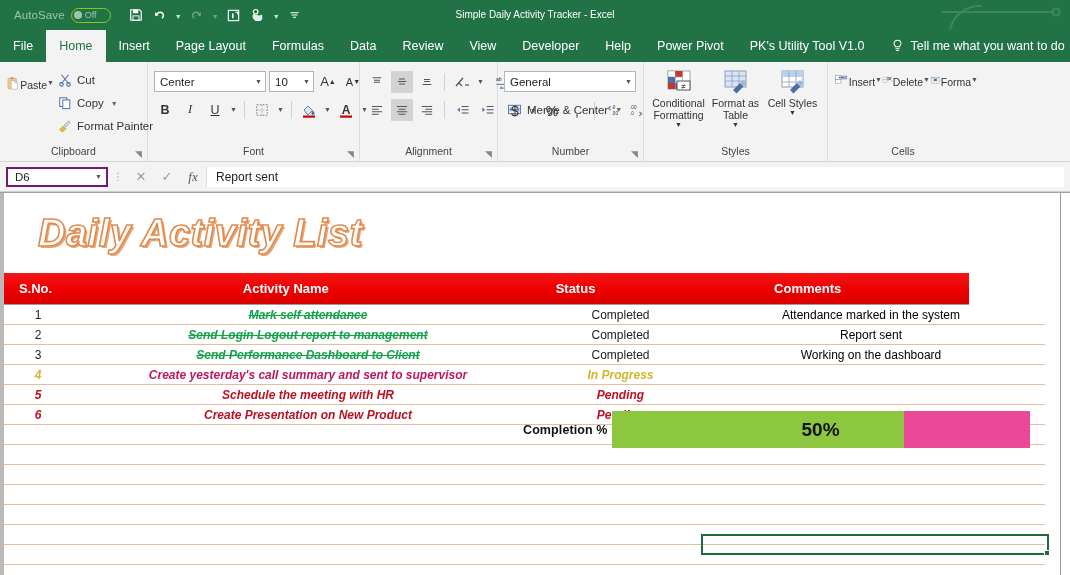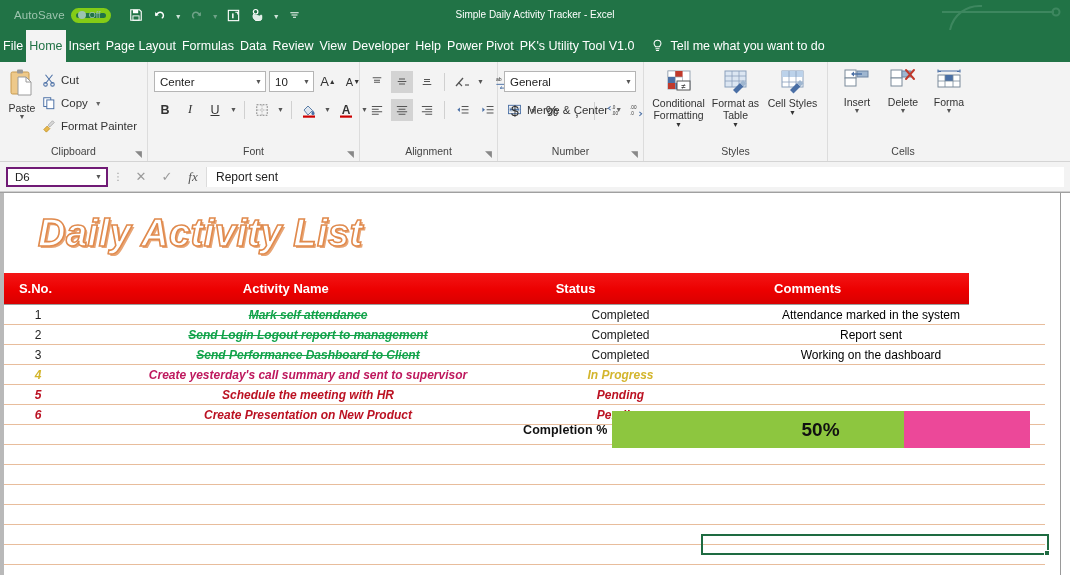--- a/index.html
+++ b/index.html
@@ -20,21 +20,21 @@
   }
   .autosave {
     display: flex; align-items: center; gap: 6px;
     margin-left: 14px;
   }
   .autosave-label {
     color: #9dc4ae; font-size: 11.5px; letter-spacing: .1px;
   }
   .toggle {
     width: 40px; height: 15px; border-radius: 8px;
-    border: 5px solid #84cc16;
+    border: 1px solid #84cc16;
     display: flex; align-items: center;
     padding: 0 2px; gap: 3px;
   }
   .toggle-knob { width: 8px; height: 8px; border-radius: 50%; background: #9dc4ae; }
   .toggle-text { color: #9dc4ae; font-size: 9px; }
 
   .qat { display: flex; align-items: center; gap: 2px; margin-left: 14px; }
   .qat-btn {
     width: 22px; height: 22px;
     display: flex; align-items: center; justify-content: center;
@@ -63,21 +63,21 @@
   }
 
   
   .tabbar {
     height: 32px; background: #217346;
     display: flex; align-items: flex-end;
     position: relative;
   }
   .tab {
     height: 32px; line-height: 32px;
-    padding: 0 3px;
+    padding: 0 13px;
     color: #ffffff; font-size: 12.5px;
     white-space: nowrap;
   }
   .tab.active {
     background: #f3f3f3; color: #217346;
   }
   .tellme {
     display: flex; align-items: center; gap: 6px;
     margin-left: 14px; height: 32px;
     color: #ffffff; font-size: 12.5px;
@@ -104,21 +104,21 @@
     height: 17px; line-height: 15px;
     text-align: center; font-size: 10.5px; color: #444;
   }
   .grp-launch {
     position: absolute; right: 5px; bottom: 2px;
     font-size: 9px; color: #888;
   }
 
   .bigbtn {
     width: 48px;
-    display: flex; flex-direction: column; align-items: center;
+    display: flex; flex-direction: row; align-items: center;
     padding-top: 2px;
     font-size: 10.5px; color: #333; text-align: center; line-height: 1.15;
   }
   .bigbtn .lbl { margin-top: 2px; }
   .bigbtn .dd { font-size: 7px; color: #555; margin-top: -1px; }
 
   .smallcol { display: flex; flex-direction: column; gap: 1px; padding-top: 3px; }
   .smallbtn {
     display: flex; align-items: center; gap: 5px;
     height: 22px; padding: 0 4px;

